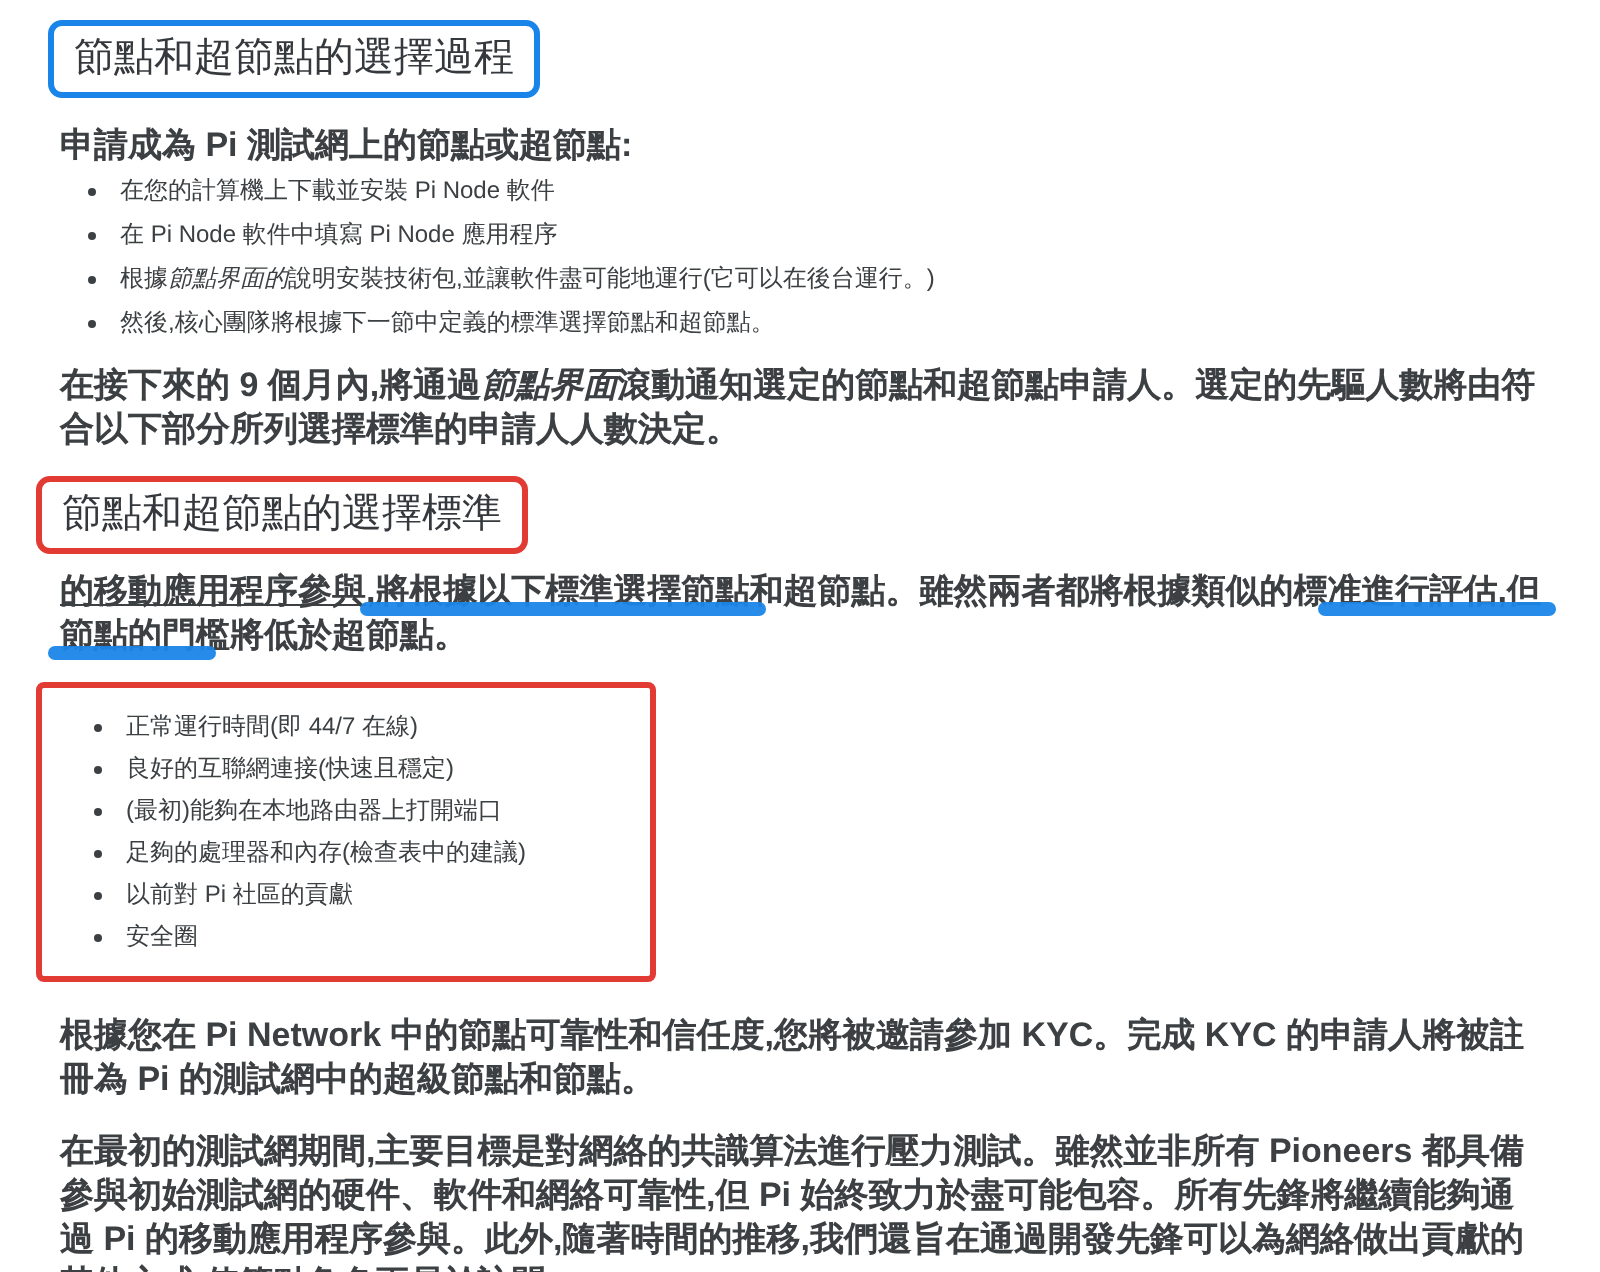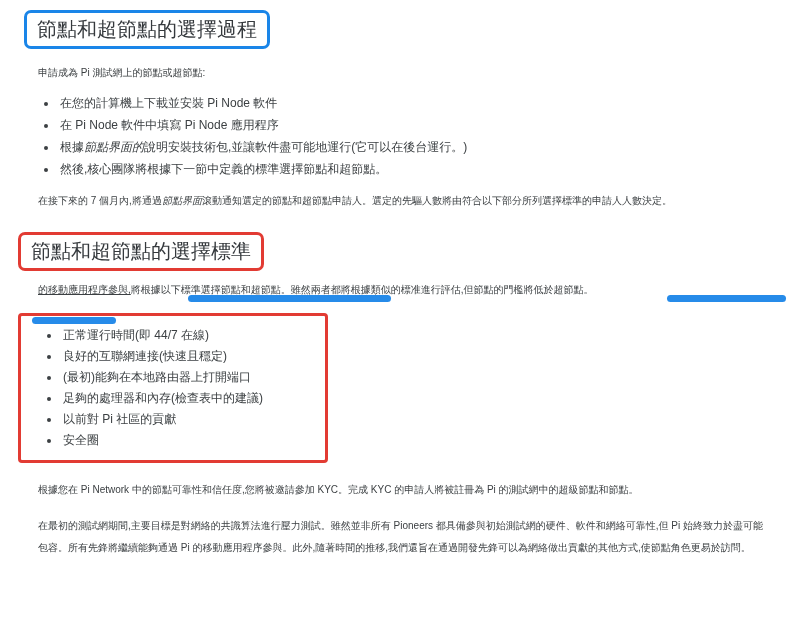--- a/index.html
+++ b/index.html
@@ -16,21 +16,21 @@
     display:inline-block;
     font-size:20px; font-weight:400; line-height:23px;
     color:#35393d;
     margin:0; padding:5px 10px;
     border:3px solid; border-radius:7px;
     white-space:nowrap;
   }
   .heading-blue { border-color:var(--blue); margin-left:-6px; }
   .heading-red  { border-color:var(--red);  margin-left:-12px; margin-top:12px; }
 
-  .para { font-size:10px; line-height:22px; margin:8px; max-width:742px; }
+  .para { font-size:17px; line-height:22px; margin:0; max-width:742px;font-weight:bold; }
   .para-intro   { margin-top:13px; }
   .para-rolling { margin-top:10px; }
   .para-criteria{ position:relative; margin-top:8px; }
   .para-kyc     { margin-top:16px; }
   .para-testnet { margin-top:14px; }
 
   ul.doc-list { margin:0; padding:0 0 0 28px; font-size:12px; line-height:22px; }
   ul.doc-list li { padding-left:2px; }
 
   em.it { font-style:italic; }
@@ -60,21 +60,21 @@
 
   <p class="para para-intro">申請成為 Pi 測試網上的節點或超節點:</p>
 
   <ul class="doc-list">
     <li>在您的計算機上下載並安裝 Pi Node 軟件</li>
     <li>在 Pi Node 軟件中填寫 Pi Node 應用程序</li>
     <li><span>根據</span><em class="it">節點界面的</em><span>說明安裝技術包,並讓軟件盡可能地運行(它可以在後台運行。)</span></li>
     <li>然後,核心團隊將根據下一節中定義的標準選擇節點和超節點。</li>
   </ul>
 
-  <p class="para para-rolling"><span>在接下來的 7 個月內,將通過</span><em class="it">節點界面</em><span>滾動通知選定的節點和超節點申請人。選定的先驅人數將由符合以下部分所列選擇標準的申請人人數決定。</span></p>
+  <p class="para para-rolling"><span>在接下來的 9 個月內,將通過</span><em class="it">節點界面</em><span>滾動通知選定的節點和超節點申請人。選定的先驅人數將由符合以下部分所列選擇標準的申請人人數決定。</span></p>
 
   <h2 class="heading heading-red">節點和超節點的選擇標準</h2>
 
   <p class="para para-criteria"><span class="u">的移動應用程序參與,</span><span>將根據以下標準選擇節點和超節點</span><span>。雖然兩者都將根據類似的標准進行評估,</span><span>但節點的門檻將低於超節點</span><span>。</span><span class="marker-bar bar-1"></span><span class="marker-bar bar-2"></span><span class="marker-bar bar-3"></span></p>
 
   <div class="red-box">
     <ul class="doc-list">
       <li>正常運行時間(即 44/7 在線)</li>
       <li>良好的互聯網連接(快速且穩定)</li>
       <li>(最初)能夠在本地路由器上打開端口</li>

